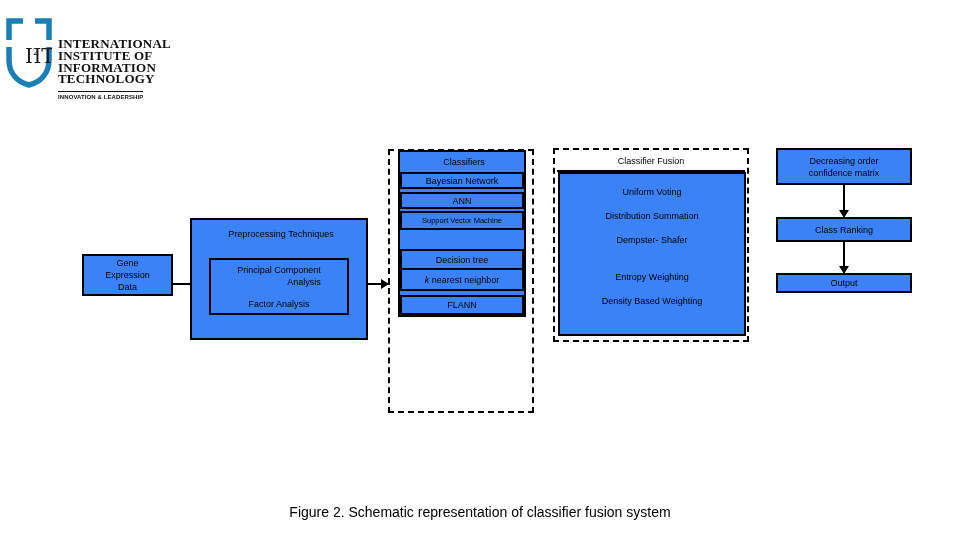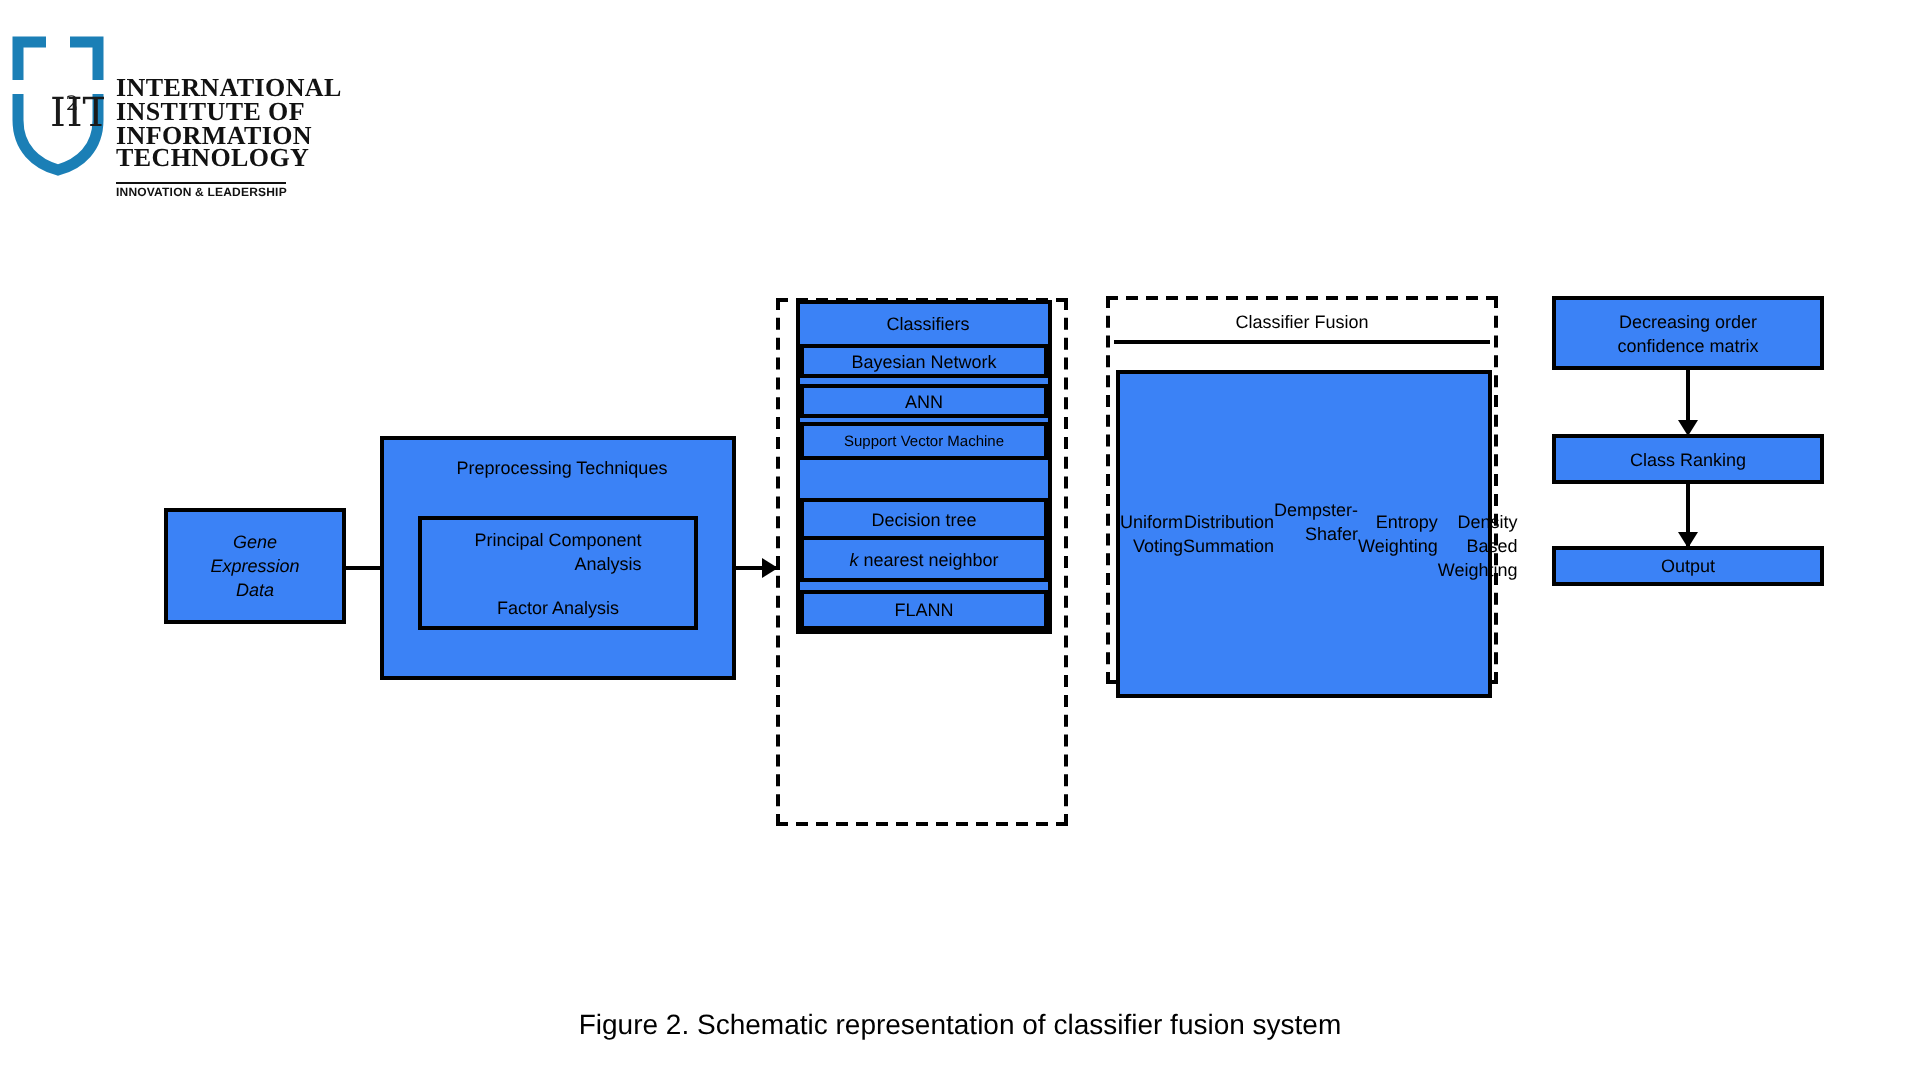--- a/index.html
+++ b/index.html
@@ -91,21 +91,21 @@
     </svg>
     <div class="logo-text">
       <div class="logo-line">INTERNATIONAL</div>
       <div class="logo-line">INSTITUTE OF</div>
       <div class="logo-line">INFORMATION</div>
       <div class="logo-line">TECHNOLOGY</div>
       <div class="logo-tag">INNOVATION &amp; LEADERSHIP</div>
     </div>
   </div>
 
-  <div class="box" style="left:82px;top:254px;width:91px;height:58px;font-style:italic;">
+  <div class="box" style="left:82px;top:254px;width:91px;height:42px;">
     <span class="ml">Gene<br>Expression<br>Data</span>
   </div>
 
   <div class="hline" style="left:173px;top:283px;width:26px;"></div>
   <div class="arrow-r" style="left:191px;top:279px;"></div>
 
   <div class="box" style="left:190px;top:218px;width:178px;height:122px;
               align-items:flex-start;justify-content:center;">
     <span class="plain" style="left:0;top:8px;width:178px;">Preprocessing Techniques</span>
   </div>
@@ -142,23 +142,23 @@
   </div>
   <div class="box" style="left:400px;top:295px;width:124px;height:20px;">
     <span>FLANN</span>
   </div>
 
   <div class="dashbox" style="left:553px;top:148px;width:196px;height:194px;"></div>
 
   <div class="plain" style="left:553px;top:155px;width:196px;">Classifier Fusion</div>
   <div class="hline" style="left:557px;top:170px;width:188px;"></div>
 
-  <div class="box" style="left:558px;top:185px;width:188px;height:164px;
-              border-width:2px;flex-direction:row;justify-content:flex-start;
-              padding-top:12px;text-align:right;">
+  <div class="box" style="left:558px;top:172px;width:188px;height:164px;
+              border-width:2px;flex-direction:column;justify-content:flex-start;
+              padding-top:12px;">
     <span style="display:block;margin-bottom:12px;">Uniform Voting</span>
     <span style="display:block;margin-bottom:12px;">Distribution Summation</span>
     <span style="display:block;margin-bottom:25px;">Dempster- Shafer</span>
     <span style="display:block;margin-bottom:12px;">Entropy Weighting</span>
     <span style="display:block;">Density Based Weighting</span>
   </div>
 
   <div class="box" style="left:776px;top:148px;width:136px;height:37px;">
     <span class="ml">Decreasing order<br>confidence matrix</span>
   </div>

